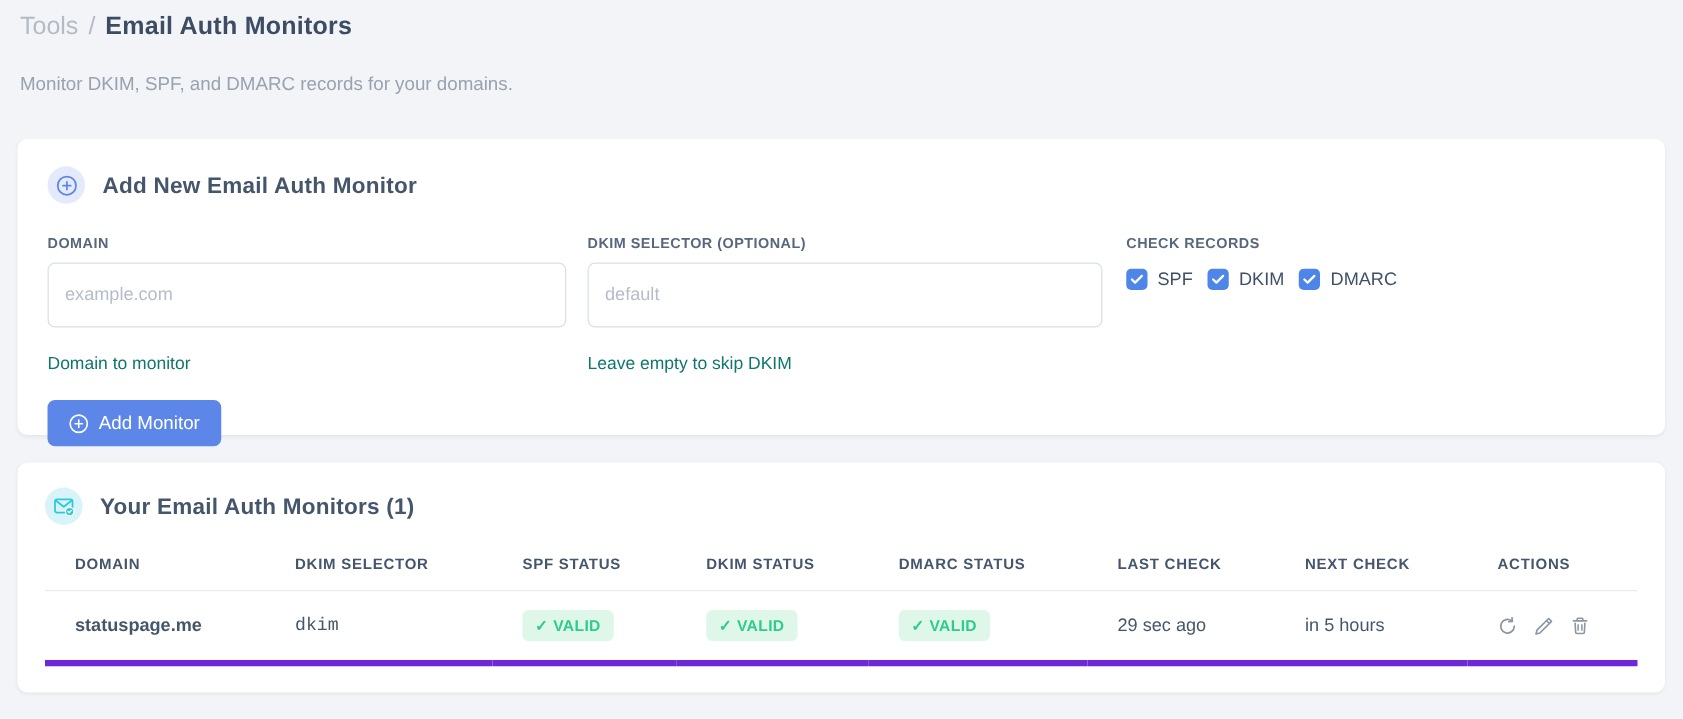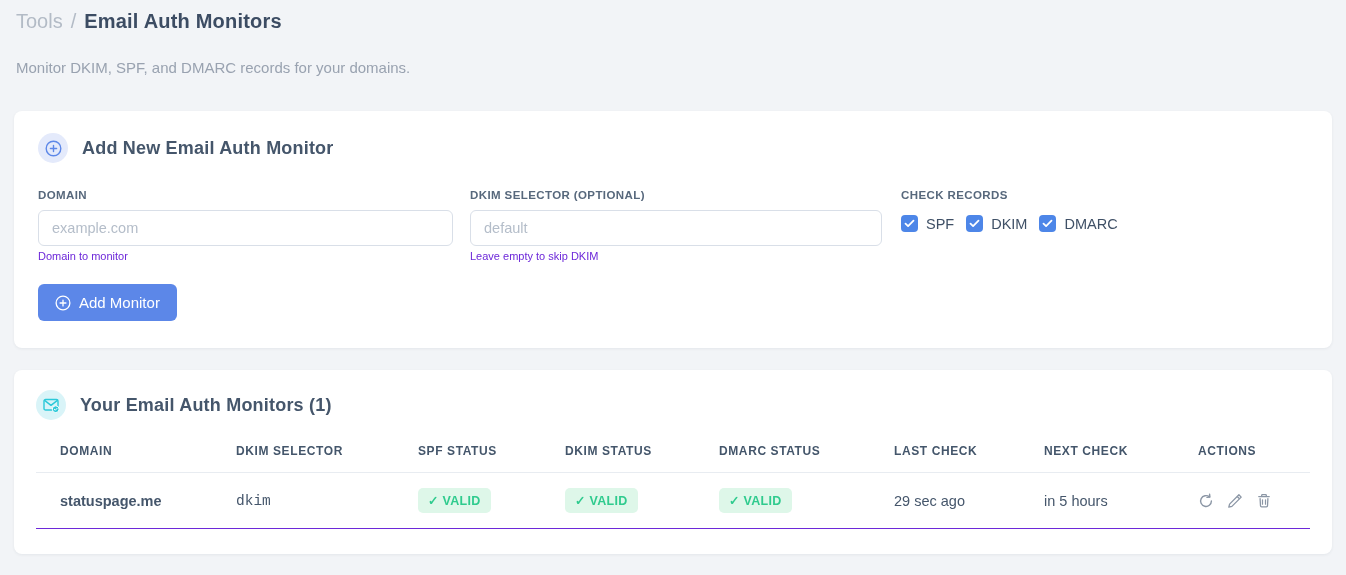--- a/index.html
+++ b/index.html
@@ -36,26 +36,26 @@
 
   .form-row { display:flex; margin-top:26px; align-items:flex-start; }
   .field-group { display:flex; flex-direction:column; }
   .field-group.domain { width:415px; margin-right:17px; }
   .field-group.dkim { width:412px; margin-right:19px; }
   .field-label {
     font-size:11.5px; font-weight:600; color:#57687c;
     letter-spacing:0.4px; margin-bottom:9px;
   }
   .text-input {
-    height:36px; border:1px solid #d9dfe8; border-radius:6px;
+    height:52px; border:1px solid #d9dfe8; border-radius:6px;
     padding:0 13px; font-size:14.5px; color:#0f172a; outline:none; width:100%;
     font-family:"Liberation Sans", sans-serif; background:#fff;
   }
   .text-input::placeholder { color:#b4bdc9; }
-  .field-hint { margin-top:4px; font-size:11px; color:#6d28d9; }
+  .field-hint { margin-top:20px; font-size:14px; color:#0f766e; }
 
   .checks-group { display:flex; flex-direction:column; }
   .checks-row { display:flex; align-items:flex-start; gap:12px; margin-top:5px; height:36px; }
   .check-item { display:flex; align-items:center; gap:8px; cursor:pointer; }
   .checkbox {
     width:17px; height:17px; border-radius:4px; background:#4d86e8;
     display:flex; align-items:center; justify-content:center; flex:0 0 auto;
   }
   .check-label { font-size:14.5px; color:#3f5066; }
 
@@ -68,21 +68,21 @@
   }
 
   table.monitors { border-collapse:collapse; table-layout:fixed; width:1274px; margin-top:24px; }
   table.monitors th {
     text-align:left; font-size:12px; font-weight:700; color:#44566b;
     letter-spacing:0.6px; padding:0 8px 14px 24px;
     border-bottom:1px solid #e8ecf1;
   }
   table.monitors td {
     padding:15px 8px 15px 24px; font-size:14.5px; color:#45566b;
-    border-bottom:1px solid #6d28d9; vertical-align:middle;
+    border-bottom:5px solid #6d28d9; vertical-align:middle;
   }
   td.cell-domain { font-weight:700; font-size:15px; color:#45566b; }
   td.cell-selector { font-family:"Liberation Mono","DejaVu Sans Mono",monospace; font-size:13.5px; color:#ee4d7f; }
   .status-badge {
     display:inline-block; background:#def7e9; color:#2fcb8e;
     font-size:12.5px; font-weight:600; letter-spacing:0.3px;
     padding:5px 10px; border-radius:5px;
   }
   td.cell-last { color:#525e6e; }
   td.cell-next { color:#b5bdc8; }

